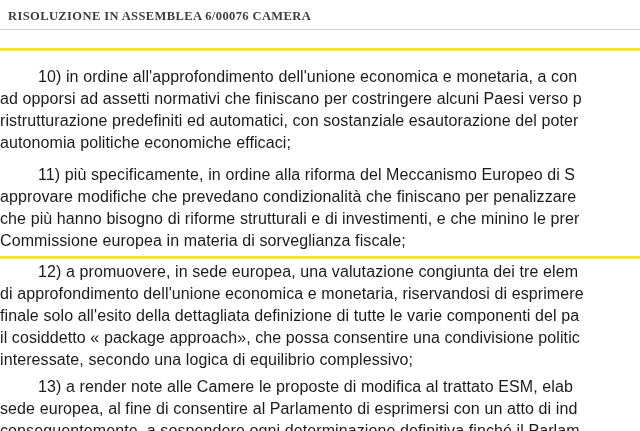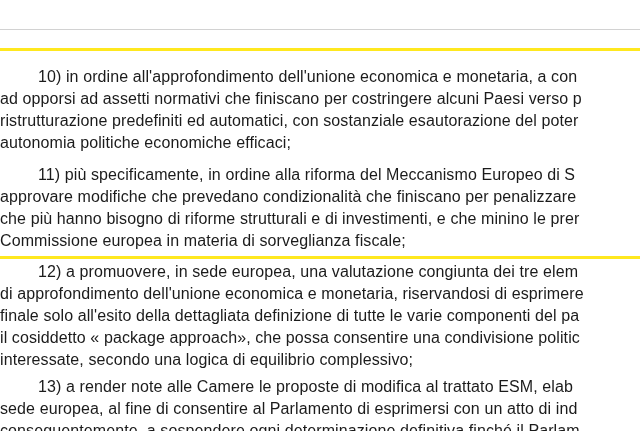--- a/index.html
+++ b/index.html
@@ -67,20 +67,21 @@
   .para-10 { top: 66px; }
   .para-11 { top: 164px; }
   .para-12 { top: 261px; }
   .para-13 { top: 376px; }
 </style>
 </head>
 <body>
 
 <div class="page">
 
+  <div class="doc-header-title">RISOLUZIONE IN ASSEMBLEA 6/00076 CAMERA</div>
 
   <div class="header-divider"></div>
 
   <div class="yellow-rule top"></div>
 
   <div class="para para-10">
     <div class="ln first">10) in ordine all'approfondimento dell'unione economica e monetaria, a con</div>
     <div class="ln">ad opporsi ad assetti normativi che finiscano per costringere alcuni Paesi verso p</div>
     <div class="ln">ristrutturazione predefiniti ed automatici, con sostanziale esautorazione del poter</div>
     <div class="ln">autonomia politiche economiche efficaci;</div>

